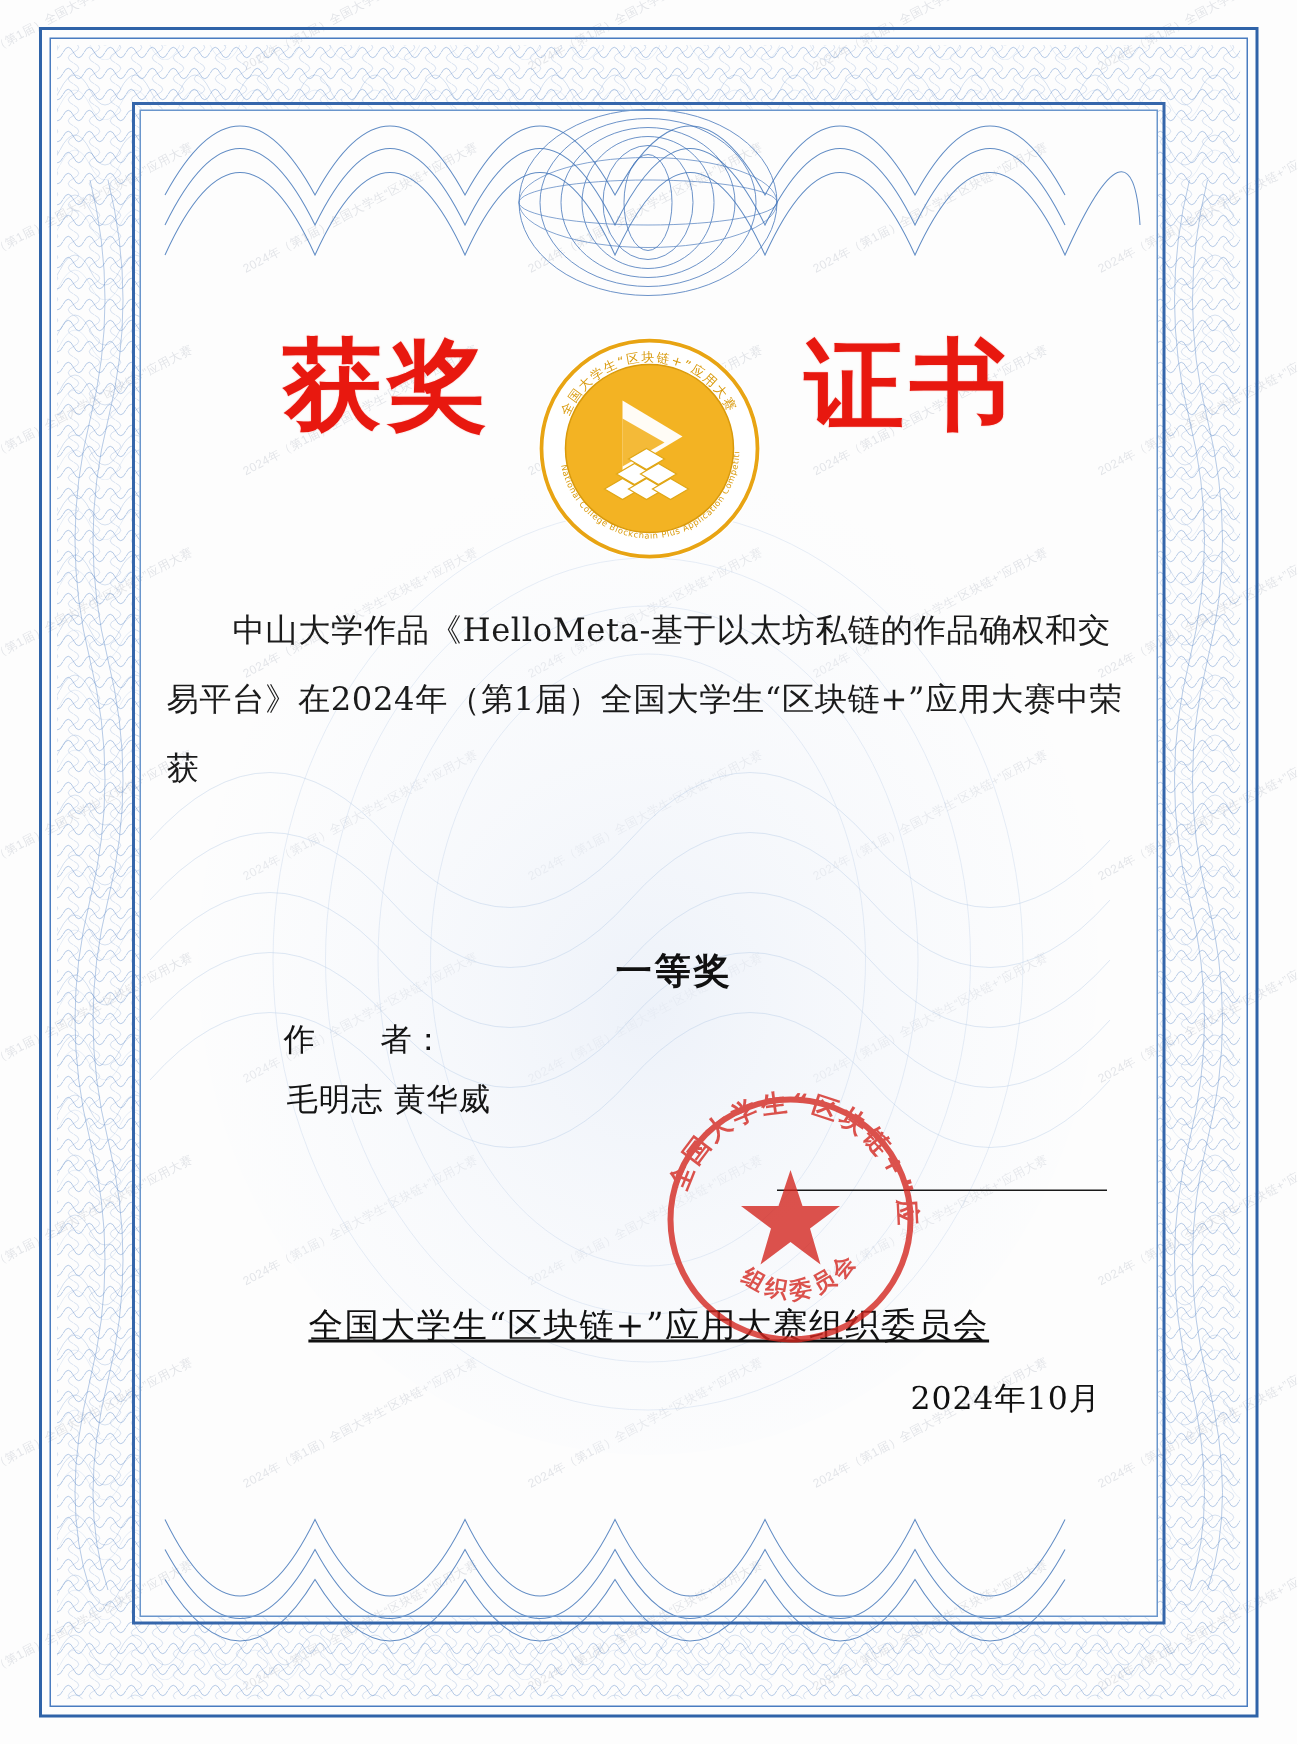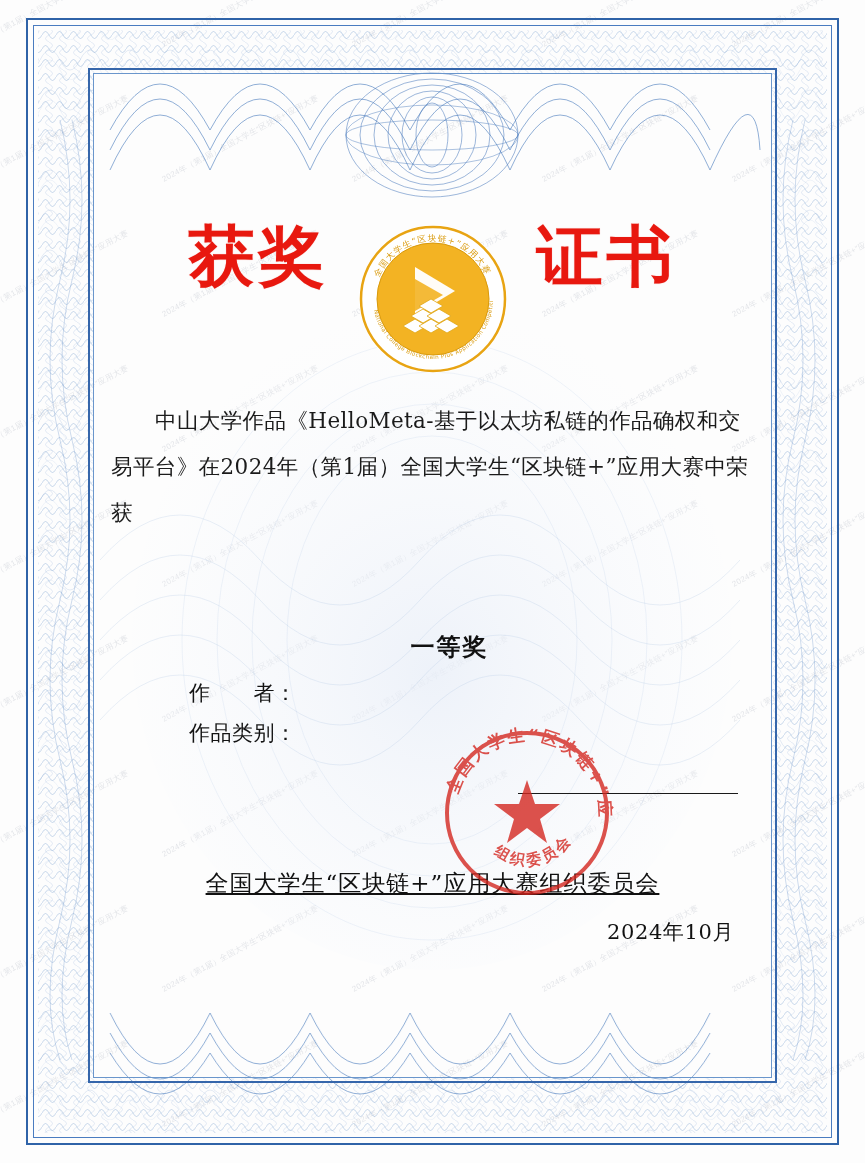--- a/index.html
+++ b/index.html
@@ -403,23 +403,23 @@
 
     <div class="body-text">中山大学作品《HelloMeta-基于以太坊私链的作品确权和交易平台》在2024年（第1届）全国大学生“区块链+”应用大赛中荣获</div>
 
     <div class="prize">一等奖</div>
 
     <div class="fields">
       <div class="field-row">
         <span class="field-label">作　　者：</span>
       </div>
       <div class="field-row">
+        <span class="field-value">毛明志 黄华威</span>
       </div>
       <div class="field-row">
-        <span class="field-label">作品类别：</span>
       </div>
     </div>
 
     <div class="sign-line"></div>
 
     <div class="org-line">全国大学生“区块链+”应用大赛组织委员会</div>
     <div class="date-line">2024年10月</div>
 
   </div>
 

